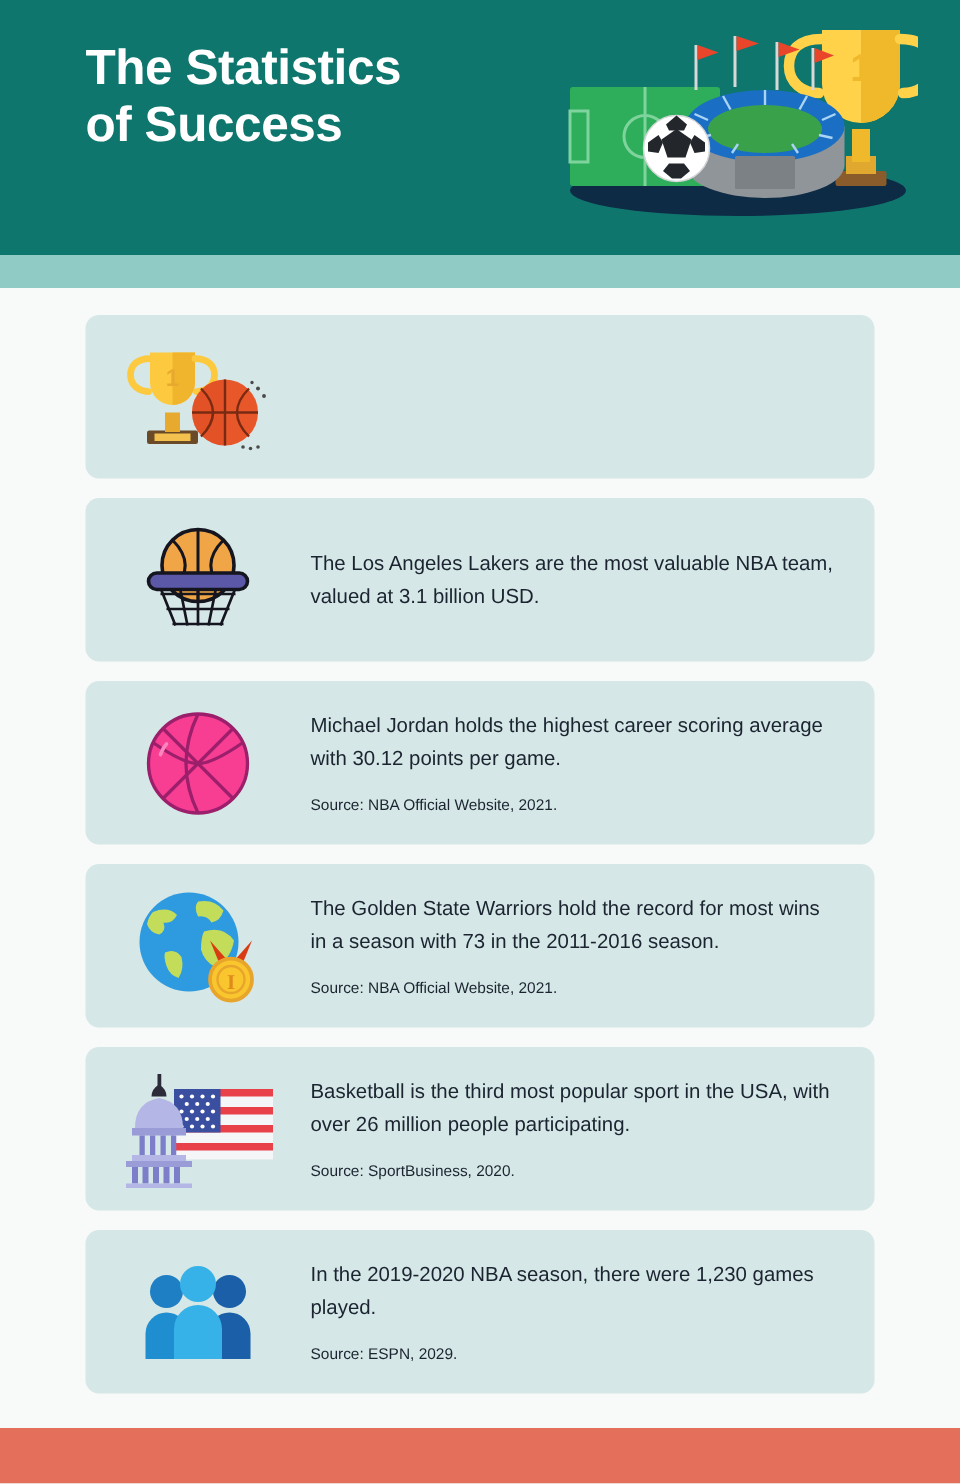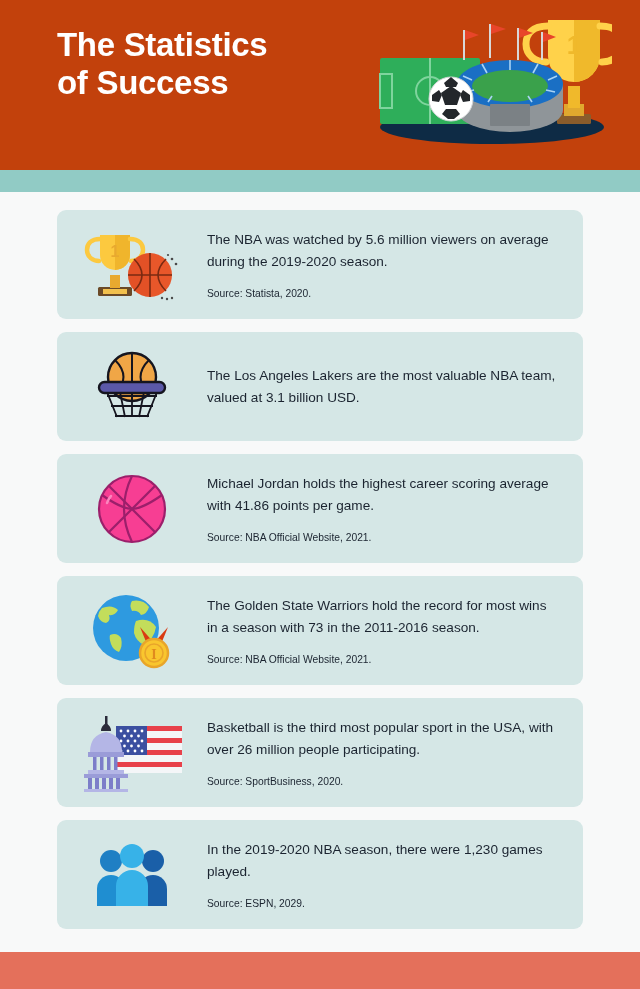--- a/index.html
+++ b/index.html
@@ -12,21 +12,21 @@
     background: #f8f9f9;
     font-family: "Liberation Sans", sans-serif;
     overflow: hidden;
     position: relative;
   }
 
   
   .header {
     position: relative;
     height: 170px;
-    background: #c2410c;
+    background: #0f766e;
     overflow: hidden;
   }
   .header-text {
     position: absolute;
     left: 57px;
     top: 26px;
     width: 300px;
   }
   .title {
     color: #ffffff;
@@ -209,24 +209,20 @@
         <g fill="#4a4a4a">
           <circle cx="88" cy="30" r="1.3"></circle>
             <circle cx="92" cy="35" r="1.3"></circle>
           <circle cx="84" cy="26" r="1.1"></circle>
             <circle cx="78" cy="69" r="1.2"></circle>
           <circle cx="83" cy="70" r="1.2"></circle>
             <circle cx="88" cy="69" r="1.2"></circle>
         </g>
       </svg>
     </div>
-    <div class="card-body">
-      <p class="card-stat">The NBA was watched by 5.6 million viewers on average during the 2019-2020 season.</p>
-      <p class="card-source">Source: Statista, 2020.</p>
-    </div>
   </div>
 
   <div class="card">
     <div class="card-icon">
       <svg width="86" height="76" viewBox="0 0 86 76">
         <circle cx="43" cy="28" r="24" fill="#f0a646" stroke="#15151f" stroke-width="2.4"></circle>
         <g stroke="#15151f" stroke-width="2" fill="none">
           <line x1="43" y1="4" x2="43" y2="52"></line>
           <path d="M26 11 q17 17 0 34"></path>
           <path d="M60 11 q-17 17 0 34"></path>
@@ -251,21 +247,21 @@
           <circle cx="36" cy="36" r="33"></circle>
           <path d="M13 13 q23 23 46 46"></path>
           <path d="M59 13 q-23 23 -46 46"></path>
           <path d="M36 3 q-16 33 0 66"></path>
           <path d="M6 22 q20 14 30 14 q10 0 30 -14"></path>
         </g>
         <path d="M11 30 q2 -5 4 -7" stroke="#fb86be" stroke-width="2.5" fill="none" stroke-linecap="round"></path>
       </svg>
     </div>
     <div class="card-body">
-      <p class="card-stat">Michael Jordan holds the highest career scoring average with 41.86 points per game.</p>
+      <p class="card-stat">Michael Jordan holds the highest career scoring average with 30.12 points per game.</p>
       <p class="card-source">Source: NBA Official Website, 2021.</p>
     </div>
   </div>
 
   <div class="card">
     <div class="card-icon">
       <svg width="84" height="80" viewBox="0 0 84 80">
         <circle cx="36" cy="37" r="33" fill="#2e9ae0"></circle>
         <g fill="#c3dd5b">
           <path d="M12 17 q10 -4 16 2 q-3 6 -9 5 q2 6 -3 8 q-6 -1 -8 -7 q1 -5 4 -8 z"></path>

